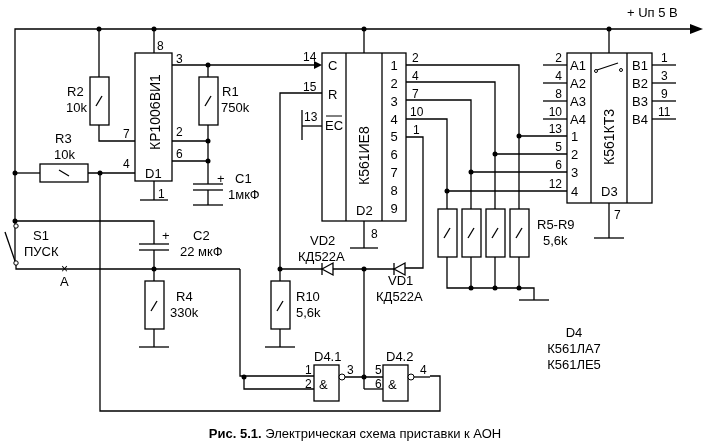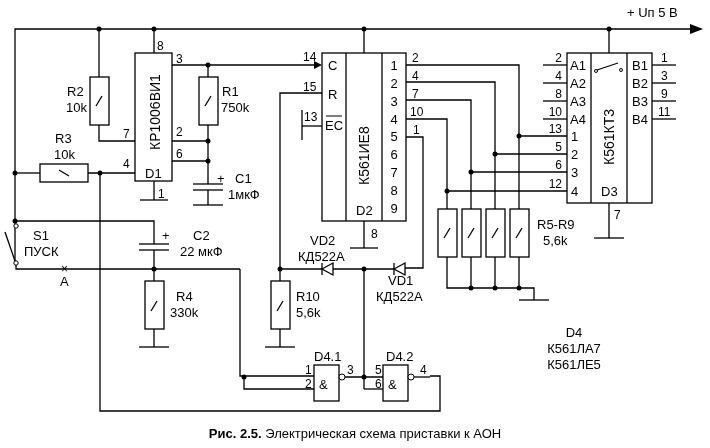--- a/index.html
+++ b/index.html
@@ -301,13 +301,13 @@
     <text class="pin" x="420" y="374">4</text>
     <line class="w" x1="414" y1="377" x2="430" y2="377"></line>
   </g>
   <g>
     <text class="lbl" x="574" y="337" text-anchor="middle">D4</text>
     <text class="lbl" x="574" y="353" text-anchor="middle">К561ЛА7</text>
     <text class="lbl" x="574" y="369" text-anchor="middle">К561ЛЕ5</text>
   </g>
 </svg>
 
-<div class="cap"><b>Рис. 2.5.</b><span> Электрическая схема приставки к АОН</span></div>
+<div class="cap"><b>Рис. 5.1.</b><span> Электрическая схема приставки к АОН</span></div>
 
 </body></html>

